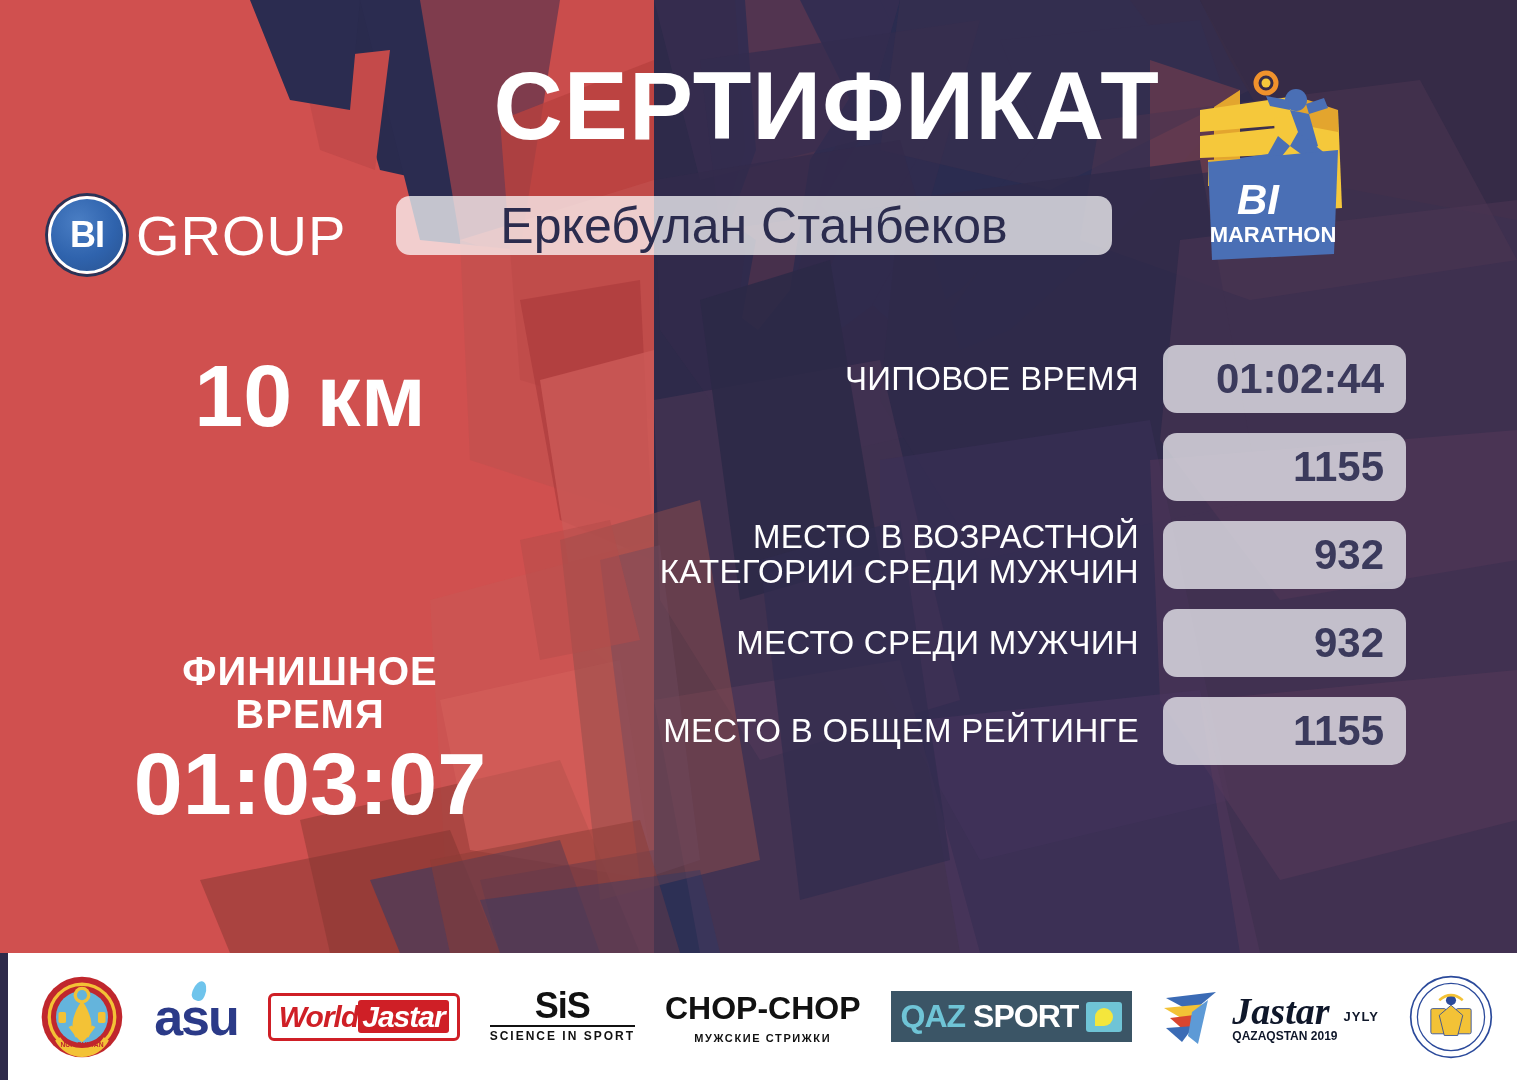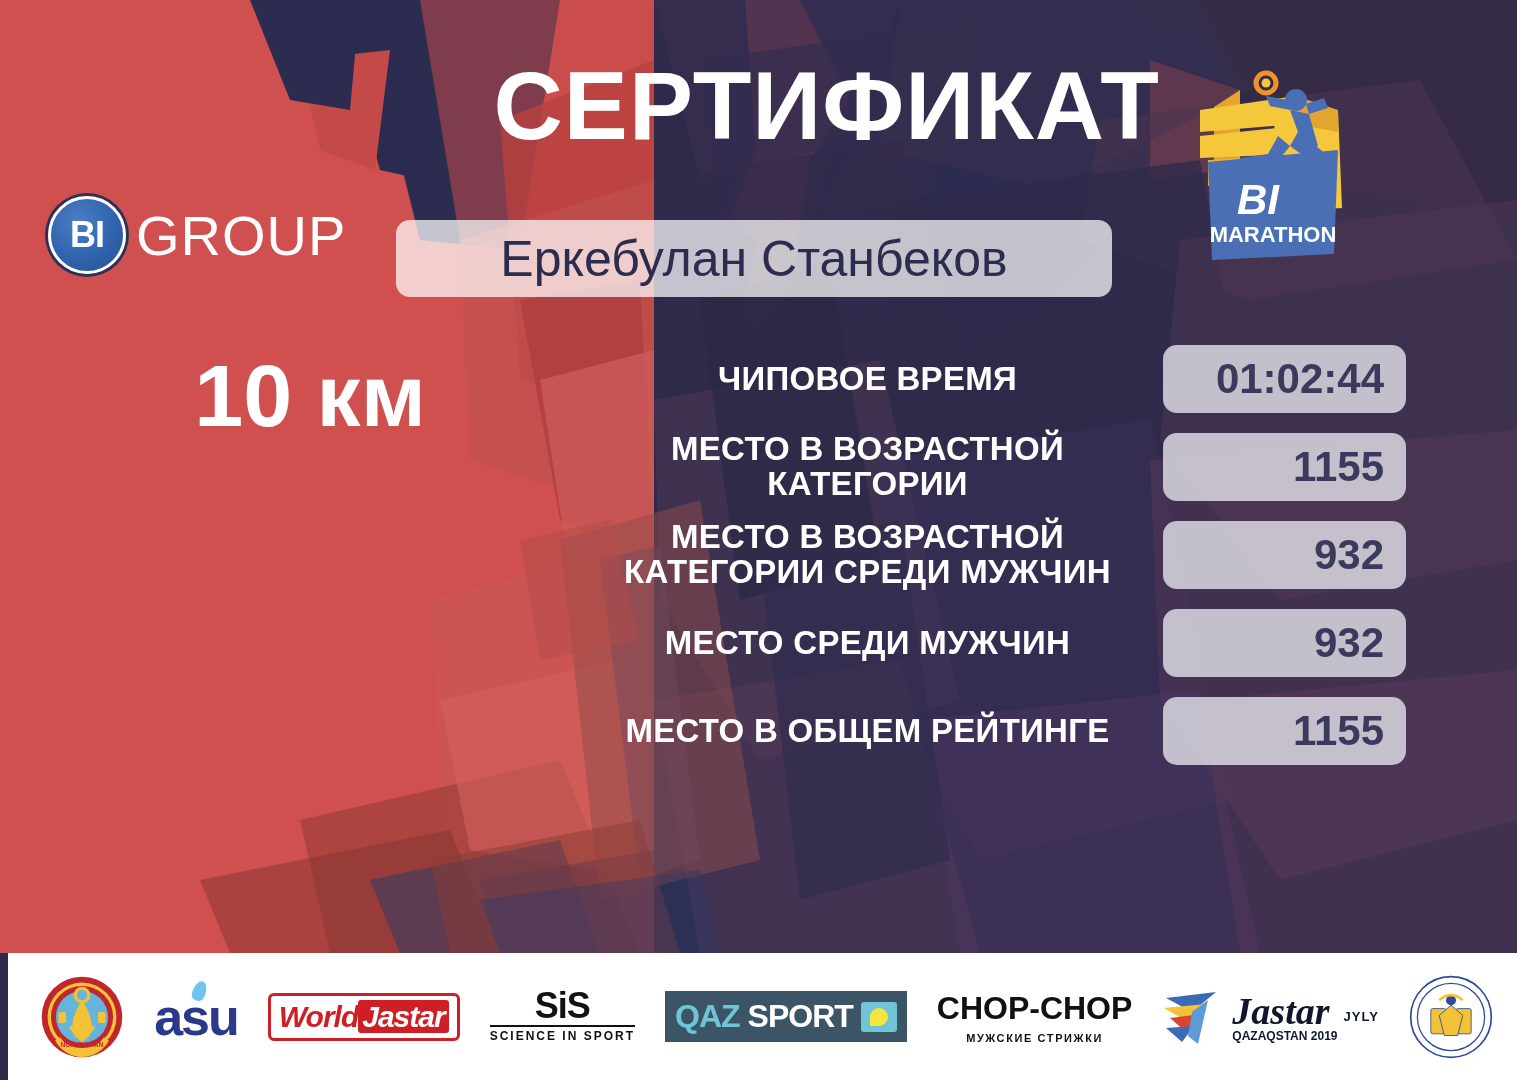--- a/index.html
+++ b/index.html
@@ -56,25 +56,25 @@
     box-shadow:0 0 0 3px #2a3357;
     display:flex; align-items:center; justify-content:center;
     color:#ffffff; font-weight:bold; font-size:36px; letter-spacing:-1px;
   }
   .bi-word{
     color:#ffffff; font-size:56px; font-weight:500; letter-spacing:1px;
   }
   
   .nameplate{
     position:absolute; left:396px; top:196px;
-    width:716px; height:77px;
+    width:716px; height:59px;
     background:rgba(255,255,255,0.72);
     border-radius:14px;
     display:flex; align-items:center; justify-content:center;
-    color:#2b2c4e; font-size:50px; font-weight:400;margin-top:24px;
+    color:#2b2c4e; font-size:50px; font-weight:400;
   }
   
   .marathon{
     position:absolute; left:1178px; top:62px;
     width:200px; height:230px;
   }
   .lbl{
     font-size:40px; font-weight:bold; letter-spacing:1px; line-height:1.08;
   }
   .big{
@@ -87,23 +87,23 @@
     position:absolute; left:596px; top:344px;
     width:810px;
     display:flex; flex-direction:column; gap:18px;
   }
   .stat-row{
     display:flex; align-items:center; justify-content:flex-end; gap:24px;
     min-height:70px;
   }
   .stat-label{
     flex:1;
-    text-align:center;
+    text-align:right;
     color:#ffffff;
-    font-size:33px; font-weight:bold; line-height:1.06;
+    font-size:33px; font-weight:normal; line-height:1.06;
     letter-spacing:0.3px;
   }
   .stat-value{
     width:243px; height:68px; flex:none;
     background:rgba(236,236,242,0.76);
     border-radius:14px;
     display:flex; align-items:center; justify-content:flex-end;
     padding-right:22px;
     color:#3b3a5c; font-size:42px; font-weight:700;
   }
@@ -234,28 +234,32 @@
     </g>
     <polygon points="30,100 160,88 156,192 34,198" fill="#4a6fb5"></polygon>
     <text x="80" y="152" font-family="Liberation Sans, sans-serif" font-size="42" font-weight="bold" font-style="italic" fill="#ffffff" text-anchor="middle">BI</text>
     <text x="95" y="180" font-family="Liberation Sans, sans-serif" font-size="22" font-weight="bold" fill="#ffffff" text-anchor="middle">MARATHON</text>
   </svg>
 
   <div class="block-distance">
     <div class="big">10 км</div>
   </div>
 
+  <div class="block-finish">
+    <div class="lbl">ФИНИШНОЕ</div>
+    <div class="lbl">ВРЕМЯ</div>
+    <div class="big">01:03:07</div>
+  </div>
 
   <div class="stats">
     <div class="stat-row">
       <div class="stat-label">ЧИПОВОЕ ВРЕМЯ</div>
       <div class="stat-value">01:02:44</div>
     </div>
     <div class="stat-row">
-      <div class="stat-label">МЕСТО В ВОЗРАСТНОЙ КАТЕГОРИИ</div>
       <div class="stat-value">1155</div>
     </div>
     <div class="stat-row">
       <div class="stat-label">МЕСТО В ВОЗРАСТНОЙ КАТЕГОРИИ СРЕДИ МУЖЧИН</div>
       <div class="stat-value">932</div>
     </div>
     <div class="stat-row">
       <div class="stat-label">МЕСТО СРЕДИ МУЖЧИН</div>
       <div class="stat-value">932</div>
     </div>
@@ -298,33 +302,33 @@
     </div>
 
     <div class="sponsor">
       <div class="sis">
         <div class="s1">SiS</div>
         <div class="s2">SCIENCE IN SPORT</div>
       </div>
     </div>
 
     <div class="sponsor">
+      <div class="chop">
+        <div class="c1">CHOP-CHOP</div>
+        <div class="c2">МУЖСКИЕ СТРИЖКИ</div>
+      </div>
+    </div>
+
+    <div class="sponsor">
       <div class="qaz">
         <span class="q1">QAZ</span>
           <span class="q2">SPORT</span>
         <span class="flag">
             <i></i>
           </span>
-      </div>
-    </div>
-
-    <div class="sponsor">
-      <div class="chop">
-        <div class="c1">CHOP-CHOP</div>
-        <div class="c2">МУЖСКИЕ СТРИЖКИ</div>
       </div>
     </div>
 
     <div class="sponsor">
       <div class="jastar">
         <svg width="64" height="62" viewBox="0 0 64 62">
           <polygon points="4,12 54,6 30,26" fill="#3b6bb5"></polygon>
           <polygon points="2,22 44,18 26,36" fill="#f3c236"></polygon>
           <polygon points="8,32 40,28 24,46" fill="#d9452f"></polygon>
           <polygon points="4,42 32,40 20,56" fill="#3b6bb5"></polygon>

